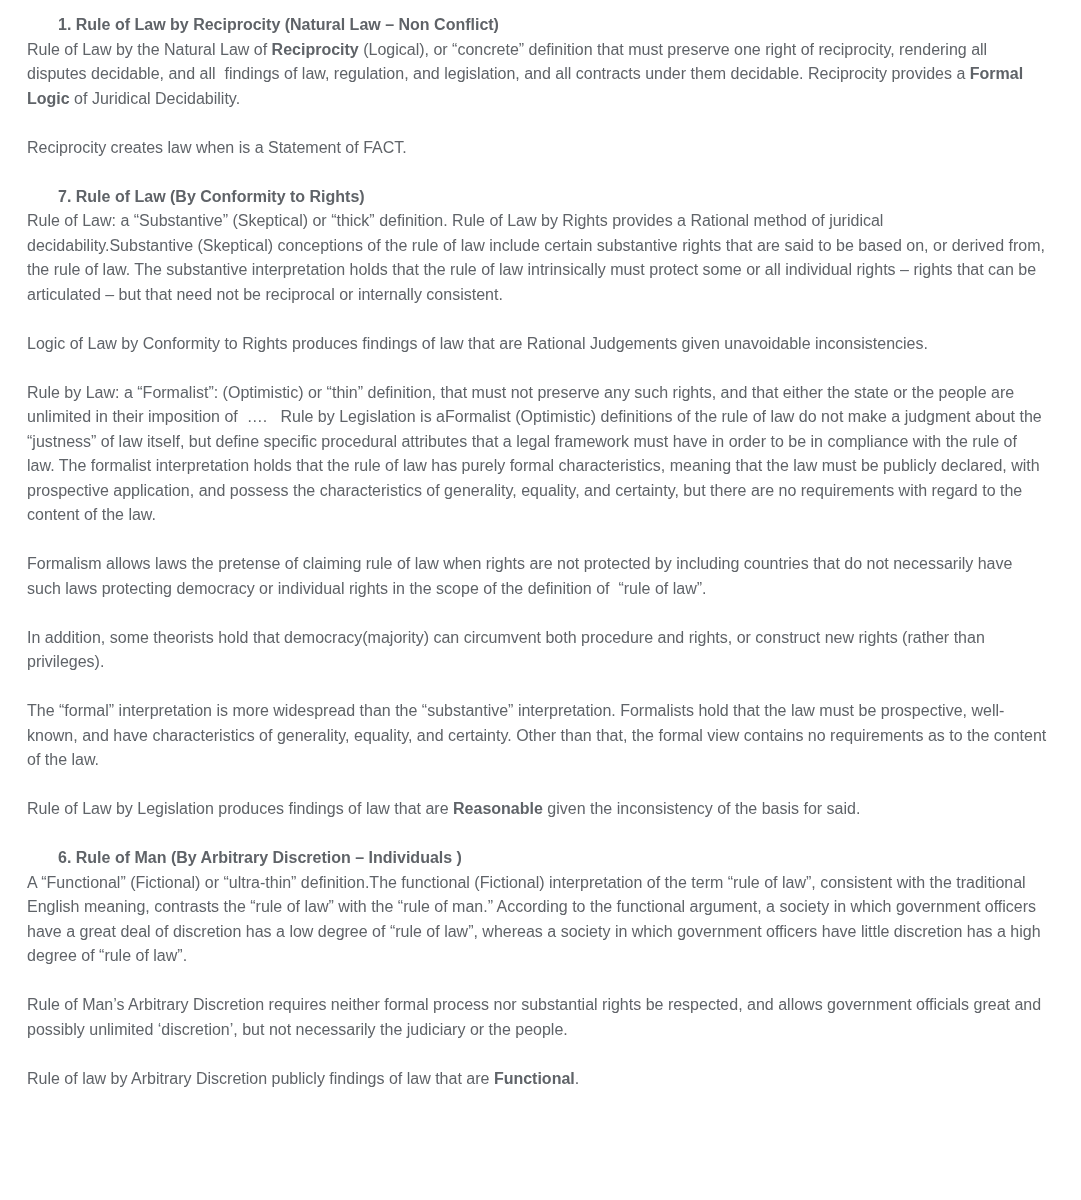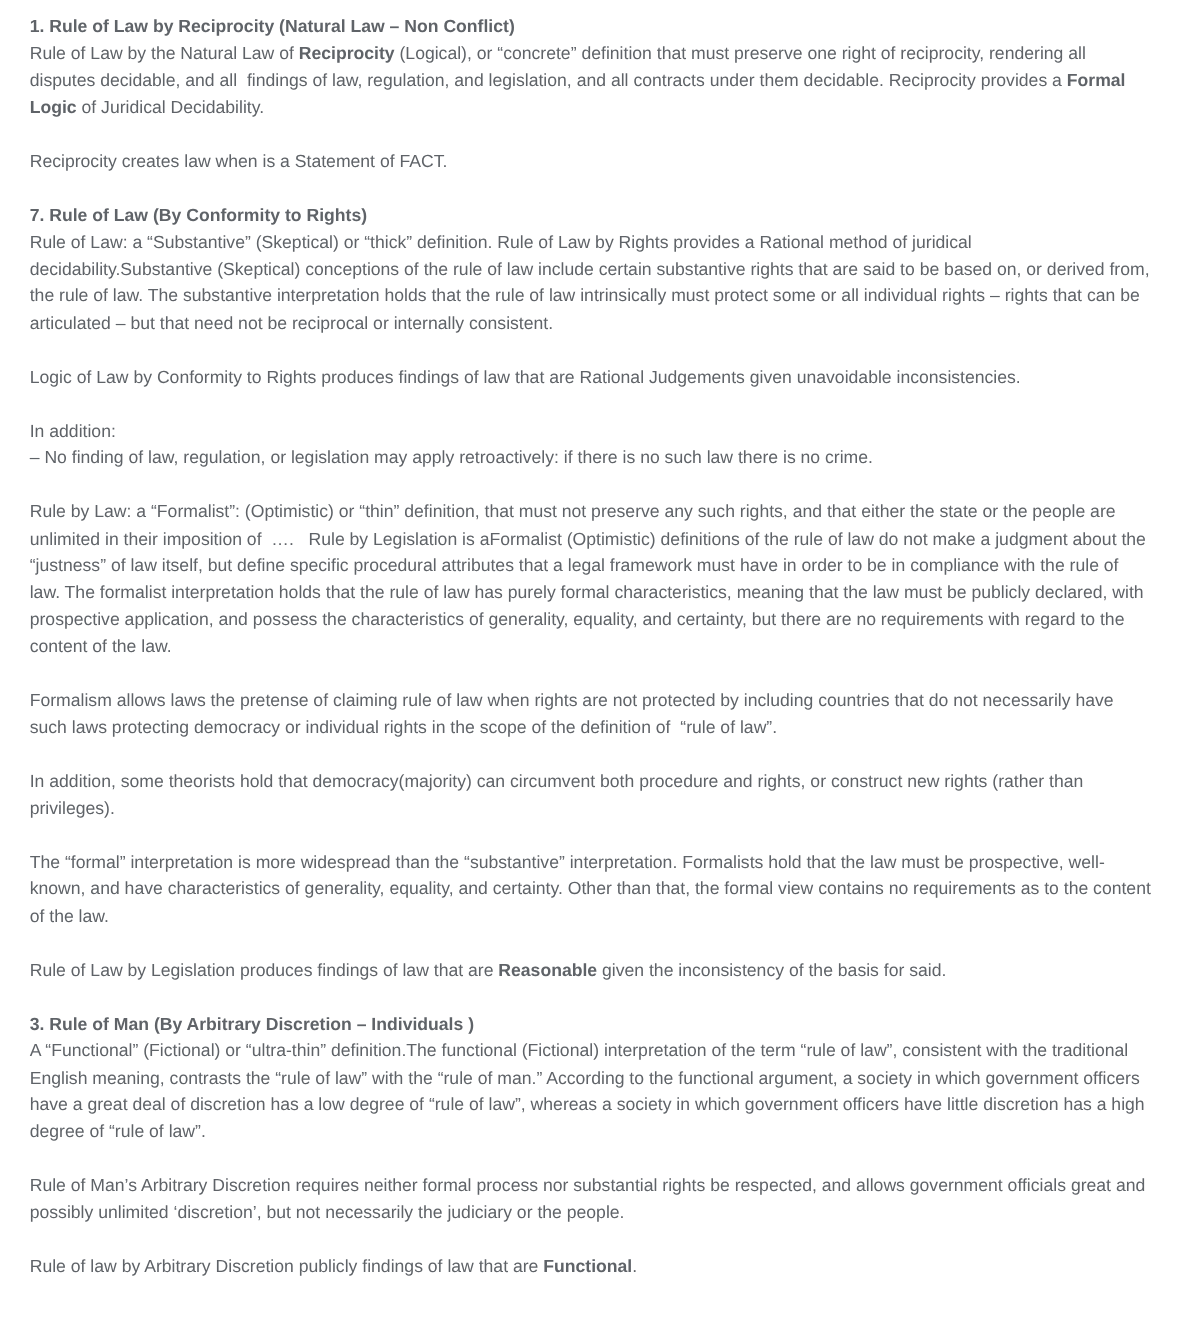--- a/index.html
+++ b/index.html
@@ -19,41 +19,40 @@
     color: #5f6368;
   }
   .doc-block {
     margin: 0 0 24.5px 0;
     white-space: pre-wrap;
     word-wrap: break-word;
   }
   .doc-block.heading {
     font-weight: 700;
     margin-bottom: 0;
+    margin-left: 31px;
   }
   .doc-block .b {
     font-weight: 700;
   }
 </style>
 </head>
 <body>
 
 <main class="page">
   <div id="doc-body">
       <div class="doc-block heading"><span class="b">1. Rule of Law by Reciprocity (Natural Law – Non Conflict)</span></div>
       <div class="doc-block paragraph"><span>Rule of Law by the Natural Law of </span><span class="b">Reciprocity</span><span> (Logical), or “concrete” definition that must preserve one right of reciprocity, rendering all disputes decidable, and all  findings of law, regulation, and legislation, and all contracts under them decidable. Reciprocity provides a </span><span class="b">Formal Logic</span><span> of Juridical Decidability.</span></div>
       <div class="doc-block paragraph"><span>Reciprocity creates law when is a Statement of FACT.</span></div>
       <div class="doc-block heading"><span class="b">7. Rule of Law (By Conformity to Rights)</span></div>
       <div class="doc-block paragraph"><span>Rule of Law: a “Substantive” (Skeptical) or “thick” definition. Rule of Law by Rights provides a Rational method of juridical decidability.Substantive (Skeptical) conceptions of the rule of law include certain substantive rights that are said to be based on, or derived from, the rule of law. The substantive interpretation holds that the rule of law intrinsically must protect some or all individual rights – rights that can be articulated – but that need not be reciprocal or internally consistent.</span></div>
       <div class="doc-block paragraph"><span>Logic of Law by Conformity to Rights produces findings of law that are Rational Judgements given unavoidable inconsistencies.</span></div>
-      <div class="doc-block paragraph"><span>In addition:
-– No finding of law, regulation, or legislation may apply retroactively: if there is no such law there is no crime.</span></div>
       <div class="doc-block paragraph"><span>Rule by Law: a “Formalist”: (Optimistic) or “thin” definition, that must not preserve any such rights, and that either the state or the people are unlimited in their imposition of  ….   Rule by Legislation is aFormalist (Optimistic) definitions of the rule of law do not make a judgment about the “justness” of law itself, but define specific procedural attributes that a legal framework must have in order to be in compliance with the rule of law. The formalist interpretation holds that the rule of law has purely formal characteristics, meaning that the law must be publicly declared, with prospective application, and possess the characteristics of generality, equality, and certainty, but there are no requirements with regard to the content of the law.</span></div>
       <div class="doc-block paragraph"><span>Formalism allows laws the pretense of claiming rule of law when rights are not protected by including countries that do not necessarily have such laws protecting democracy or individual rights in the scope of the definition of  “rule of law”.</span></div>
       <div class="doc-block paragraph"><span>In addition, some theorists hold that democracy(majority) can circumvent both procedure and rights, or construct new rights (rather than privileges).</span></div>
       <div class="doc-block paragraph"><span>The “formal” interpretation is more widespread than the “substantive” interpretation. Formalists hold that the law must be prospective, well-known, and have characteristics of generality, equality, and certainty. Other than that, the formal view contains no requirements as to the content of the law.</span></div>
       <div class="doc-block paragraph"><span>Rule of Law by Legislation produces findings of law that are </span><span class="b">Reasonable</span><span> given the inconsistency of the basis for said.</span></div>
-      <div class="doc-block heading"><span class="b">3. Rule of Man (By Arbitrary Discretion – Individuals )</span></div>
+      <div class="doc-block heading"><span class="b">6. Rule of Man (By Arbitrary Discretion – Individuals )</span></div>
       <div class="doc-block paragraph"><span>A “Functional” (Fictional) or “ultra-thin” definition.The functional (Fictional) interpretation of the term “rule of law”, consistent with the traditional English meaning, contrasts the “rule of law” with the “rule of man.” According to the functional argument, a society in which government officers have a great deal of discretion has a low degree of “rule of law”, whereas a society in which government officers have little discretion has a high degree of “rule of law”.</span></div>
       <div class="doc-block paragraph"><span>Rule of Man’s Arbitrary Discretion requires neither formal process nor substantial rights be respected, and allows government officials great and possibly unlimited ‘discretion’, but not necessarily the judiciary or the people.</span></div>
       <div class="doc-block paragraph"><span>Rule of law by Arbitrary Discretion publicly findings of law that are </span><span class="b">Functional</span><span>.</span></div>
     </div>
 </main>
 
 </body></html>

